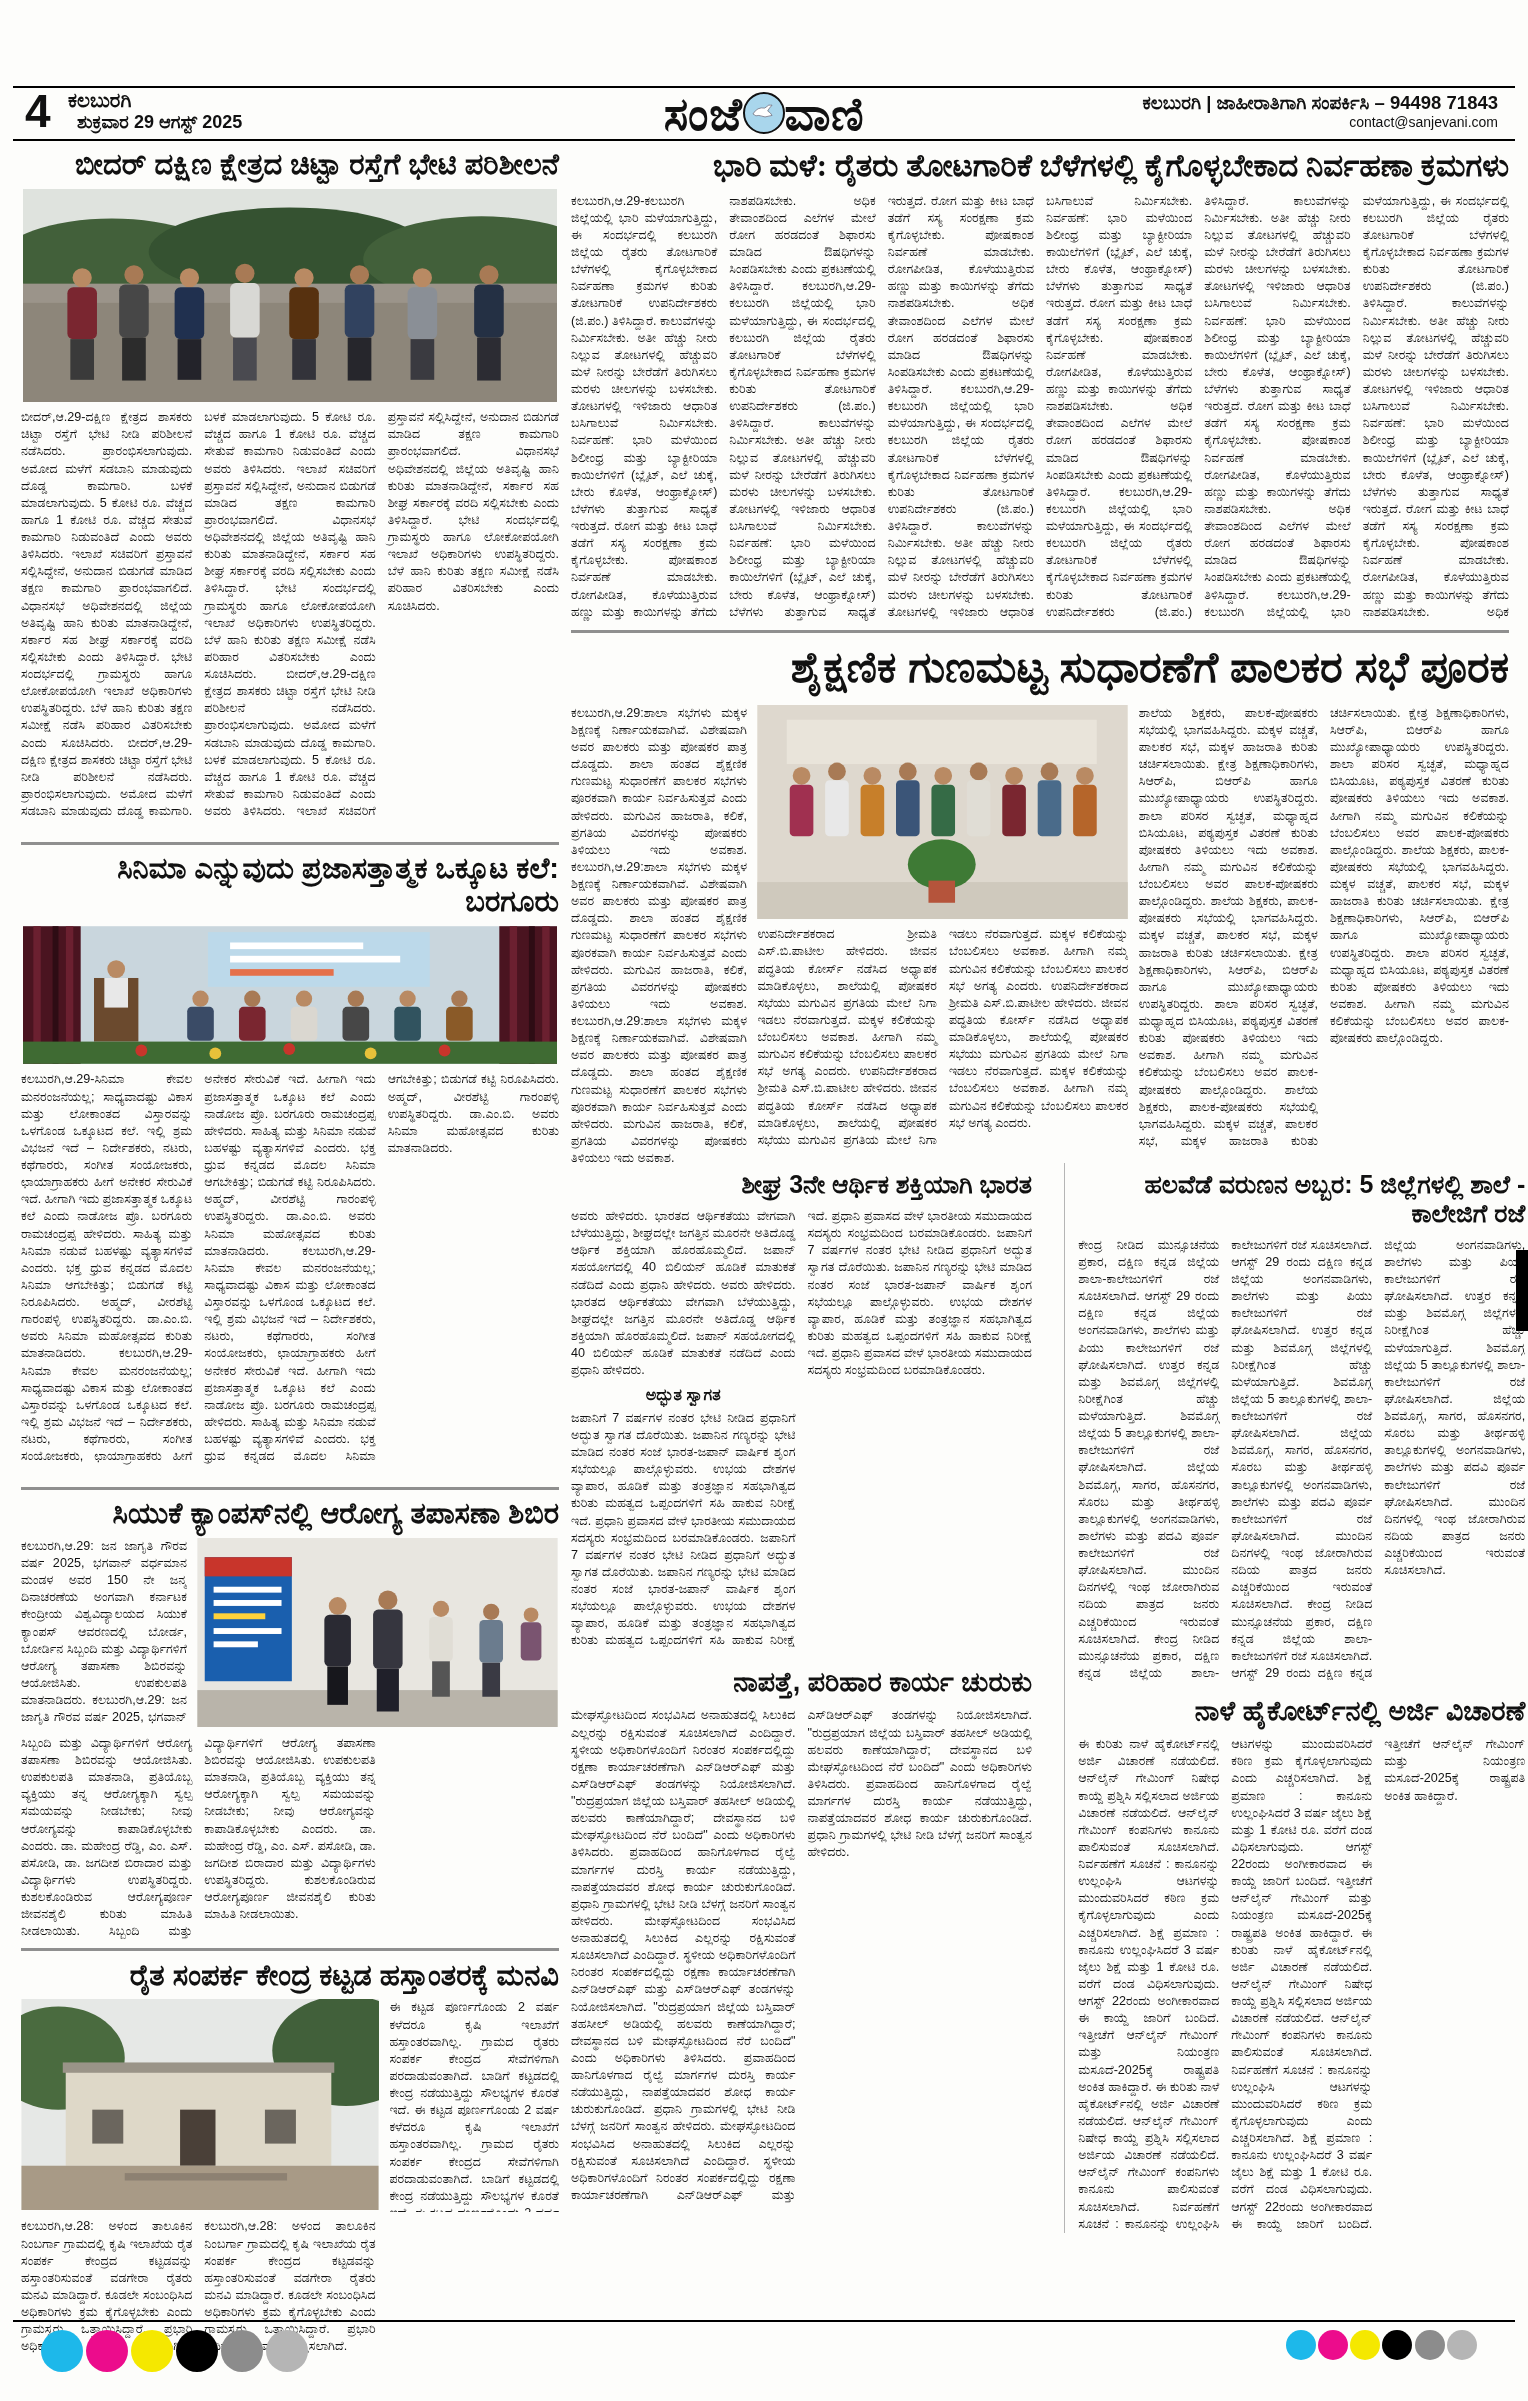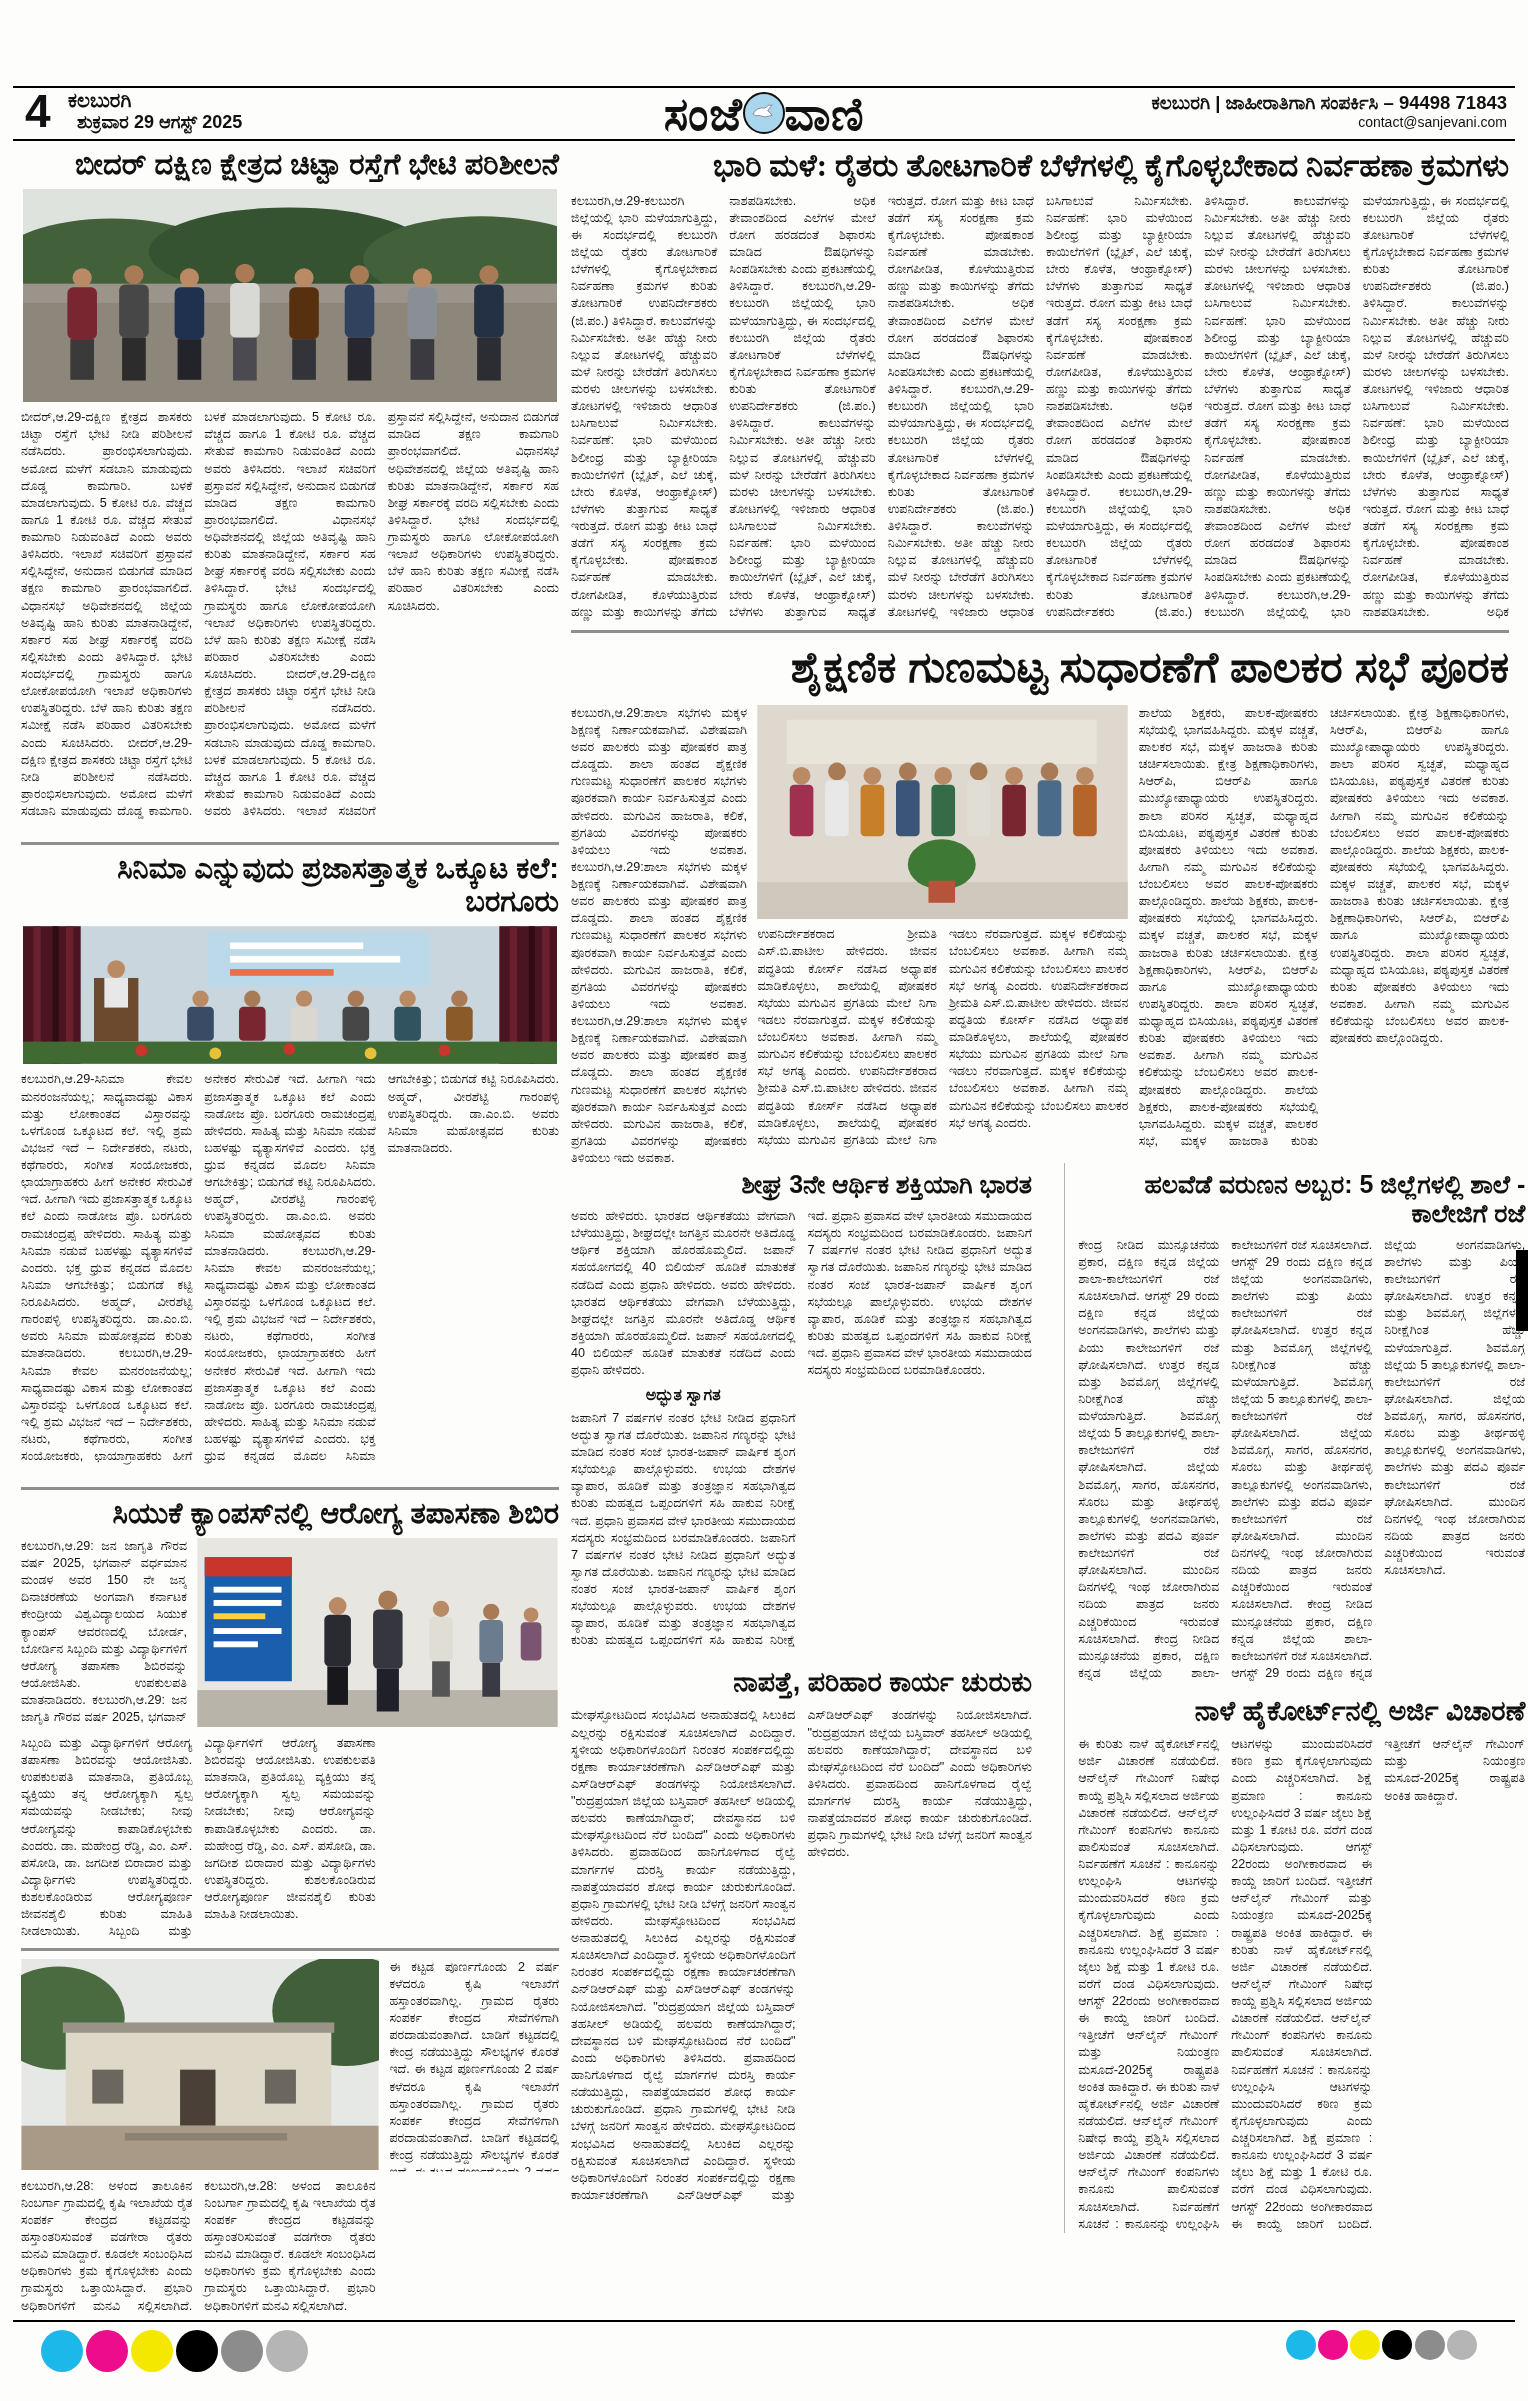--- a/index.html
+++ b/index.html
@@ -11,21 +11,21 @@
   .grayrule{background:#8f8f8f;height:3px;border:none;margin:7.4px 0;}
   
   .hdr-top{top:86px;left:13.3px;width:1502px;height:2.2px;}
   .hdr-bot{top:139px;left:13.3px;width:1502px;height:2.2px;}
   #pageno{position:absolute;top:87px;left:25px;font-size:46px;font-weight:700;line-height:49px;}
   #edition{position:absolute;top:89px;left:68px;font-size:20px;font-weight:700;}
   #pagedate{position:absolute;top:112px;left:77px;font-size:18px;font-weight:700;}
   #masthead{position:absolute;top:87px;left:0;width:1528px;text-align:center;font-size:46px;font-weight:900;letter-spacing:0.7px;}
   #masthead .ball{display:inline-block;width:38px;height:38px;border-radius:50%;background:#a9d6ec;vertical-align:-4.4px;position:relative;border:2.2px solid #111;}
   #masthead .ball svg{position:absolute;left:5.2px;top:7.4px;}
-  #contact{position:absolute;top:92px;right:21px;text-align:right;}
+  #contact{position:absolute;top:92px;right:30px;text-align:right;}
   #contact .l1{font-size:18.5px;font-weight:700;}
   #contact .l2{font-size:14px;}
   
   #leftcol{position:absolute;top:145px;left:21px;width:538px;}
   #rightcol{position:absolute;top:145px;left:571px;width:938px;}
   h1,h2{margin:0;padding:0;text-align:right;font-weight:800;line-height:1.15;}
   .hl-left{font-size:29px;margin:3px 0 7.4px 0;}
   .hl-rain{font-size:31px;margin:3px 0 9px 0;font-family:Liberation Serif, serif;}
   .hl-edu{font-size:43px;margin:10.4px 0 12px 0;}
   .hl-sub{font-size:25px;margin:7.4px 0 9px 0;}
@@ -201,20 +201,21 @@
           <rect x="382" y="111" width="32" height="58" rx="6" fill="#6b7c8e"></rect>
           <rect x="386" y="169" width="24" height="46" fill="#3a3a44"></rect>
         <circle cx="452" cy="104" r="10" fill="#b98a63"></circle>
           <rect x="438" y="114" width="28" height="52" rx="6" fill="#7a5470"></rect>
       </g>
     </svg>
   </div>
   <div class="body-txt cols3" style="height:206px;margin-top:6px;">ಸಿಬ್ಬಂದಿ ಮತ್ತು ವಿದ್ಯಾರ್ಥಿಗಳಿಗೆ ಆರೋಗ್ಯ ತಪಾಸಣಾ ಶಿಬಿರವನ್ನು ಆಯೋಜಿಸಿತು. ಉಪಕುಲಪತಿ ಮಾತನಾಡಿ, ಪ್ರತಿಯೊಬ್ಬ ವ್ಯಕ್ತಿಯು ತನ್ನ ಆರೋಗ್ಯಕ್ಕಾಗಿ ಸ್ವಲ್ಪ ಸಮಯವನ್ನು ನೀಡಬೇಕು; ನೀವು ಆರೋಗ್ಯವನ್ನು ಕಾಪಾಡಿಕೊಳ್ಳಬೇಕು ಎಂದರು. ಡಾ. ಮಹೇಂದ್ರ ರೆಡ್ಡಿ, ಎಂ. ಎಸ್. ಪಸೋಡಿ, ಡಾ. ಜಗದೀಶ ಬಿರಾದಾರ ಮತ್ತು ವಿದ್ಯಾರ್ಥಿಗಳು ಉಪಸ್ಥಿತರಿದ್ದರು. ಕುಶಲಕೊಂಡಿರುವ ಆರೋಗ್ಯಪೂರ್ಣ ಜೀವನಶೈಲಿ ಕುರಿತು ಮಾಹಿತಿ ನೀಡಲಾಯಿತು. ಸಿಬ್ಬಂದಿ ಮತ್ತು ವಿದ್ಯಾರ್ಥಿಗಳಿಗೆ ಆರೋಗ್ಯ ತಪಾಸಣಾ ಶಿಬಿರವನ್ನು ಆಯೋಜಿಸಿತು. ಉಪಕುಲಪತಿ ಮಾತನಾಡಿ, ಪ್ರತಿಯೊಬ್ಬ ವ್ಯಕ್ತಿಯು ತನ್ನ ಆರೋಗ್ಯಕ್ಕಾಗಿ ಸ್ವಲ್ಪ ಸಮಯವನ್ನು ನೀಡಬೇಕು; ನೀವು ಆರೋಗ್ಯವನ್ನು ಕಾಪಾಡಿಕೊಳ್ಳಬೇಕು ಎಂದರು. ಡಾ. ಮಹೇಂದ್ರ ರೆಡ್ಡಿ, ಎಂ. ಎಸ್. ಪಸೋಡಿ, ಡಾ. ಜಗದೀಶ ಬಿರಾದಾರ ಮತ್ತು ವಿದ್ಯಾರ್ಥಿಗಳು ಉಪಸ್ಥಿತರಿದ್ದರು. ಕುಶಲಕೊಂಡಿರುವ ಆರೋಗ್ಯಪೂರ್ಣ ಜೀವನಶೈಲಿ ಕುರಿತು ಮಾಹಿತಿ ನೀಡಲಾಯಿತು.</div>
 
   <hr class="grayrule">
+  <h1 class="hl-left">ರೈತ ಸಂಪರ್ಕ ಕೇಂದ್ರ ಕಟ್ಟಡ ಹಸ್ತಾಂತರಕ್ಕೆ ಮನವಿ</h1>
   <div class="rowflex" style="height:213px;">
     <svg width="358" height="211" viewBox="0 0 484 286">
       <rect width="484" height="286" fill="#e6e8e6"></rect>
       <ellipse cx="50" cy="80" rx="90" ry="70" fill="#4a6b3f"></ellipse>
       <ellipse cx="440" cy="70" rx="100" ry="75" fill="#41603a"></ellipse>
       <rect x="60" y="96" width="360" height="130" fill="#ded8c8"></rect>
       <rect x="56" y="86" width="368" height="14" fill="#9a9488"></rect>
       <rect x="215" y="150" width="48" height="76" fill="#4a4038"></rect>
       <rect x="96" y="150" width="42" height="46" fill="#6b665e"></rect>
       <rect x="330" y="150" width="42" height="46" fill="#6b665e"></rect>

